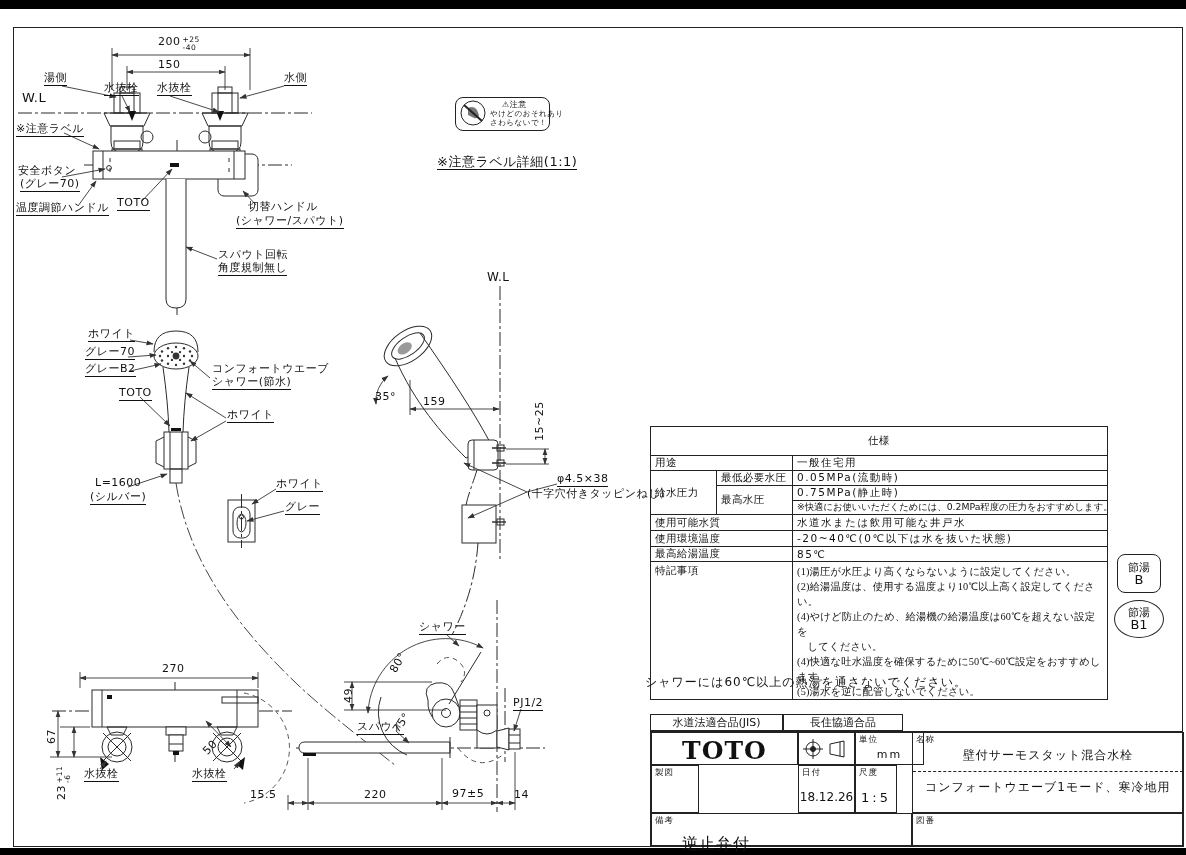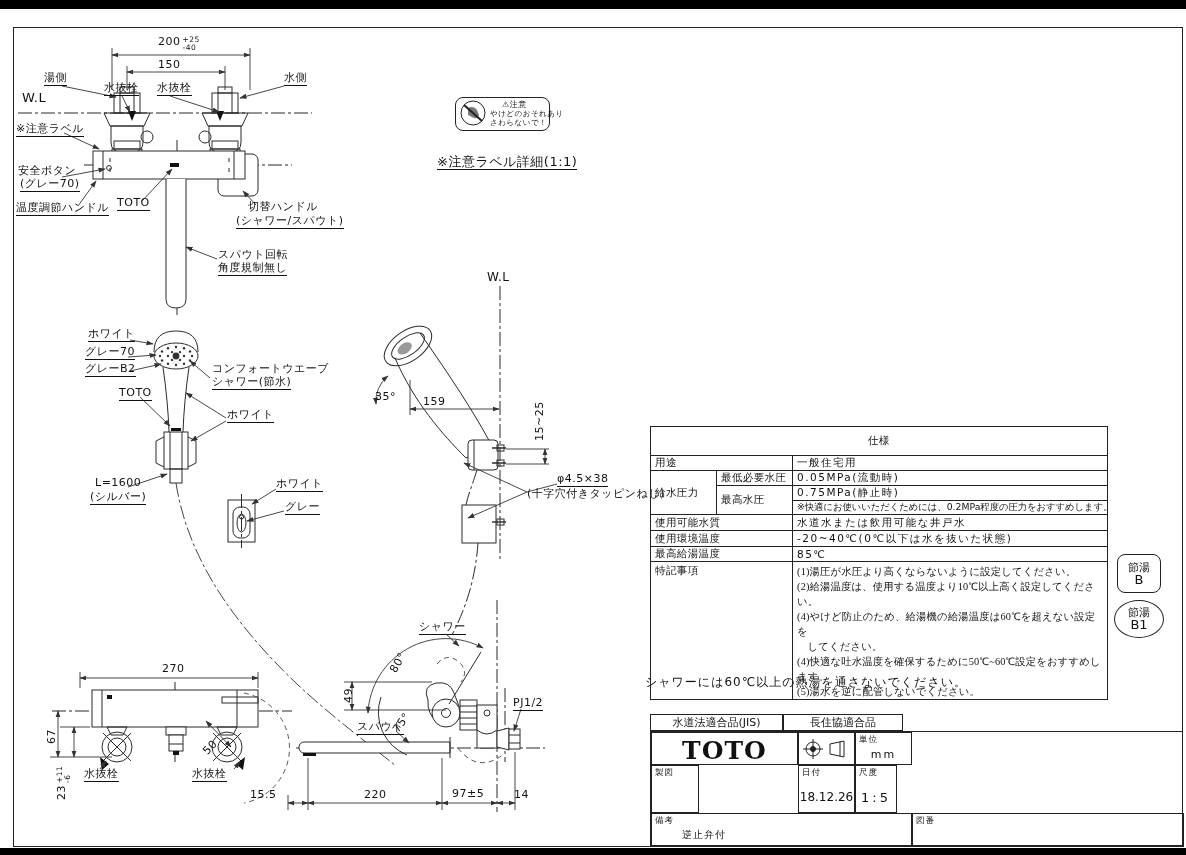--- a/index.html
+++ b/index.html
@@ -425,37 +425,43 @@
           <g stroke="#222" fill="none" stroke-width="1">
             <circle cx="14" cy="16" r="7"></circle>
               <circle cx="14" cy="16" r="2.5" fill="#222"></circle>
             <line x1="4" y1="16" x2="24" y2="16"></line>
               <line x1="14" y1="6" x2="14" y2="26"></line>
             <path d="M31,11 L45,8 V24 L31,21 Z"></path>
               <line x1="41" y1="8.8" x2="41" y2="23.2"></line>
           </g>
         </svg>
       </div>
-      <div class="cell" style="left:204px;top:0;width:57px;height:33px">
+      <div class="cell" style="left:204px;top:0;width:69px;height:33px">
         <span class="tag">単位</span>
         <div class="cv" style="top:15px;font-size:11px;letter-spacing:2px">mm</div>
+      </div>
+      <div class="cell" style="left:261px;top:0;width:272px;height:81px">
+        <span class="tag">名称</span>
+        <div class="cv" style="top:14px;font-size:12px;letter-spacing:1px">壁付サーモスタット混合水栓</div>
+        <div class="dashline" style="left:0;right:0;top:38px"></div>
+        <div style="position:absolute;left:12px;top:46px;right:6px;font-size:12px;letter-spacing:1px;text-align:left;line-height:16px;white-space:normal">コンフォートウエーブ1モード、寒冷地用</div>
       </div>
       <div class="cell" style="left:0;top:33px;width:48px;height:48px">
         <span class="tag">製図</span>
       </div>
       <div class="cell" style="left:147px;top:33px;width:57px;height:48px">
         <span class="tag">日付</span>
         <div class="cv" style="top:24px;font-size:12px">18.12.26</div>
       </div>
       <div class="cell" style="left:204px;top:33px;width:42px;height:48px">
         <span class="tag">尺度</span>
         <div class="cv" style="top:24px;font-size:13px;letter-spacing:3px">1:5</div>
       </div>
       <div class="cell" style="left:0;top:81px;width:261px;height:34px">
         <span class="tag">備考</span>
-        <div style="position:absolute;left:30px;top:14px;font-size:10px;letter-spacing:1px">逆止弁付</div>
+        <div style="position:absolute;left:30px;top:20px;font-size:16px;letter-spacing:1px">逆止弁付</div>
       </div>
       <div class="cell" style="left:261px;top:81px;width:272px;height:34px">
         <span class="tag">図番</span>
       </div>
     </div>
   </div>
 </div>
 
 </body></html>

